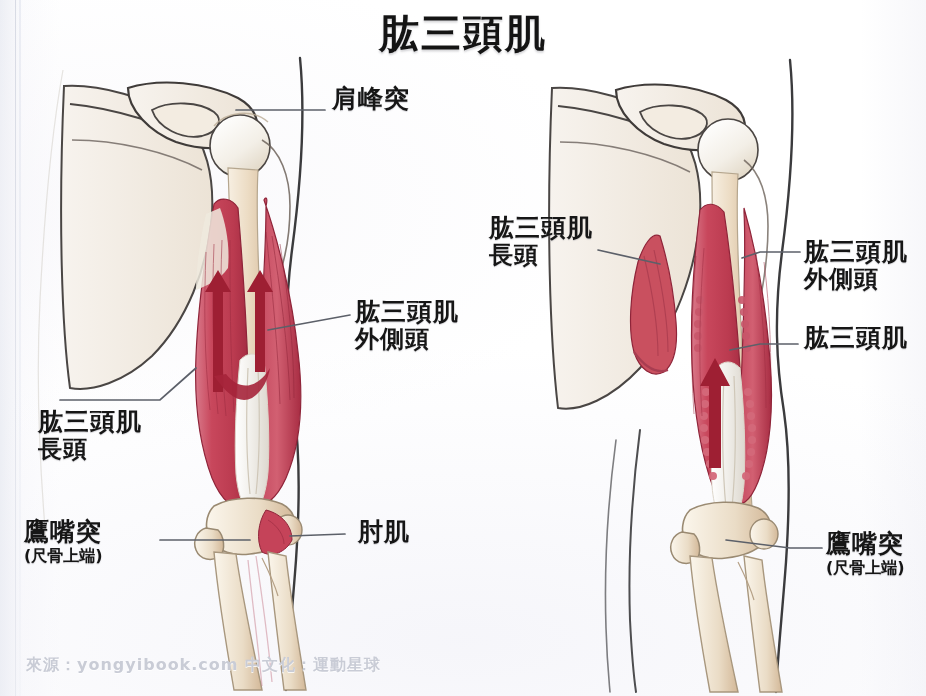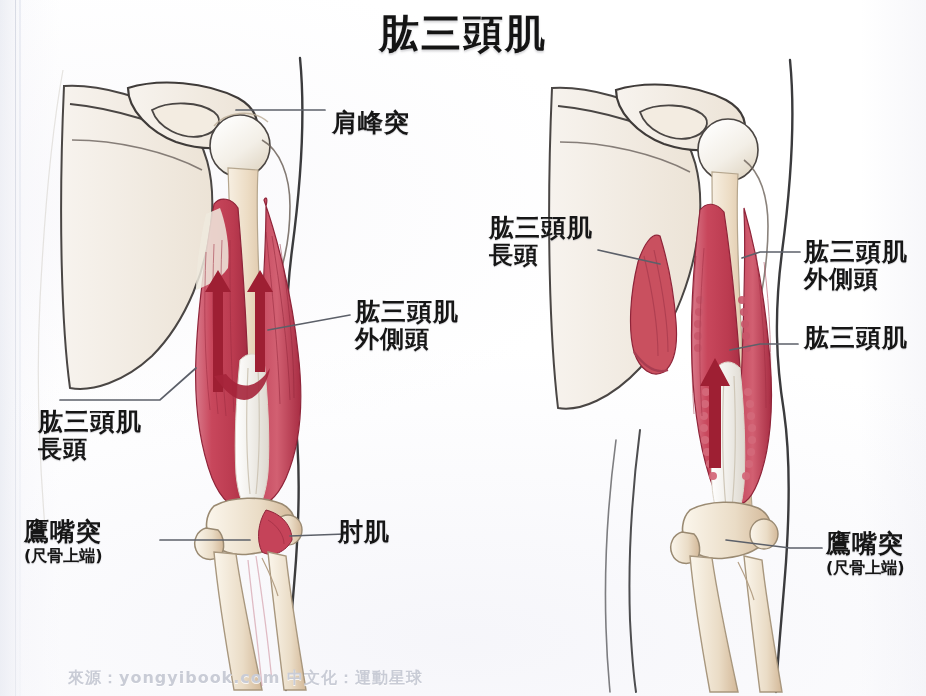--- a/index.html
+++ b/index.html
@@ -43,24 +43,23 @@
     position:absolute;color:#161616;
     font-weight:700;
     text-shadow:0 1px 1px rgba(140,140,150,.35);
     white-space:nowrap;
   }
   .label .l1{display:block;font-size:25px;line-height:28px;letter-spacing:1px;}
   .label .l2{display:block;font-size:24px;line-height:26px;font-weight:600;letter-spacing:1px;}
   .label .sub{display:block;font-size:16px;line-height:20px;font-weight:600;letter-spacing:0px;}
 
   .footer{
-    position:absolute;left:26px;bottom:7px;
+    position:absolute;left:26px;bottom:20px;
     font-size:16px;color:#c9ccd6;letter-spacing:1px;font-weight:600;
     text-shadow:0 1px 0 rgba(255,255,255,.8);
-    margin-left:42px;
   }
 
   svg.art{position:absolute;left:0;top:0;width:926px;height:696px;}
 </style>
 </head>
 <body>
 
 <div id="page">
 
   <div class="paper-wash"></div>
@@ -314,40 +313,40 @@
       <path d="M290 536 L 345 534"></path>
       <path d="M660 264 L 598 250"></path>
       <path d="M742 258 L 760 252 L 800 252"></path>
       <path d="M730 350 L 760 344 L 798 344"></path>
       <path d="M726 540 L 790 548 L 822 548"></path>
     </g>
   </svg>
 
   <div class="title">肱三頭肌</div>
 
-  <div class="label" style="left:332px;top:109px;">
+  <div class="label" style="left:332px;top:85px;">
     <span class="l1">肩峰突</span>
   </div>
 
   <div class="label" style="left:355px;top:298px;">
     <span class="l1">肱三頭肌</span>
     <span class="l2">外側頭</span>
   </div>
 
   <div class="label" style="left:38px;top:408px;">
     <span class="l1">肱三頭肌</span>
     <span class="l2">長頭</span>
   </div>
 
   <div class="label" style="left:24px;top:518px;">
     <span class="l1">鷹嘴突</span>
     <span class="sub">(尺骨上端)</span>
   </div>
 
-  <div class="label" style="left:338px;top:518px;">
+  <div class="label" style="left:358px;top:518px;">
     <span class="l1">肘肌</span>
   </div>
 
   <div class="label" style="left:489px;top:214px;">
     <span class="l1">肱三頭肌</span>
     <span class="l2">長頭</span>
   </div>
 
   <div class="label" style="left:804px;top:238px;">
     <span class="l1">肱三頭肌</span>

